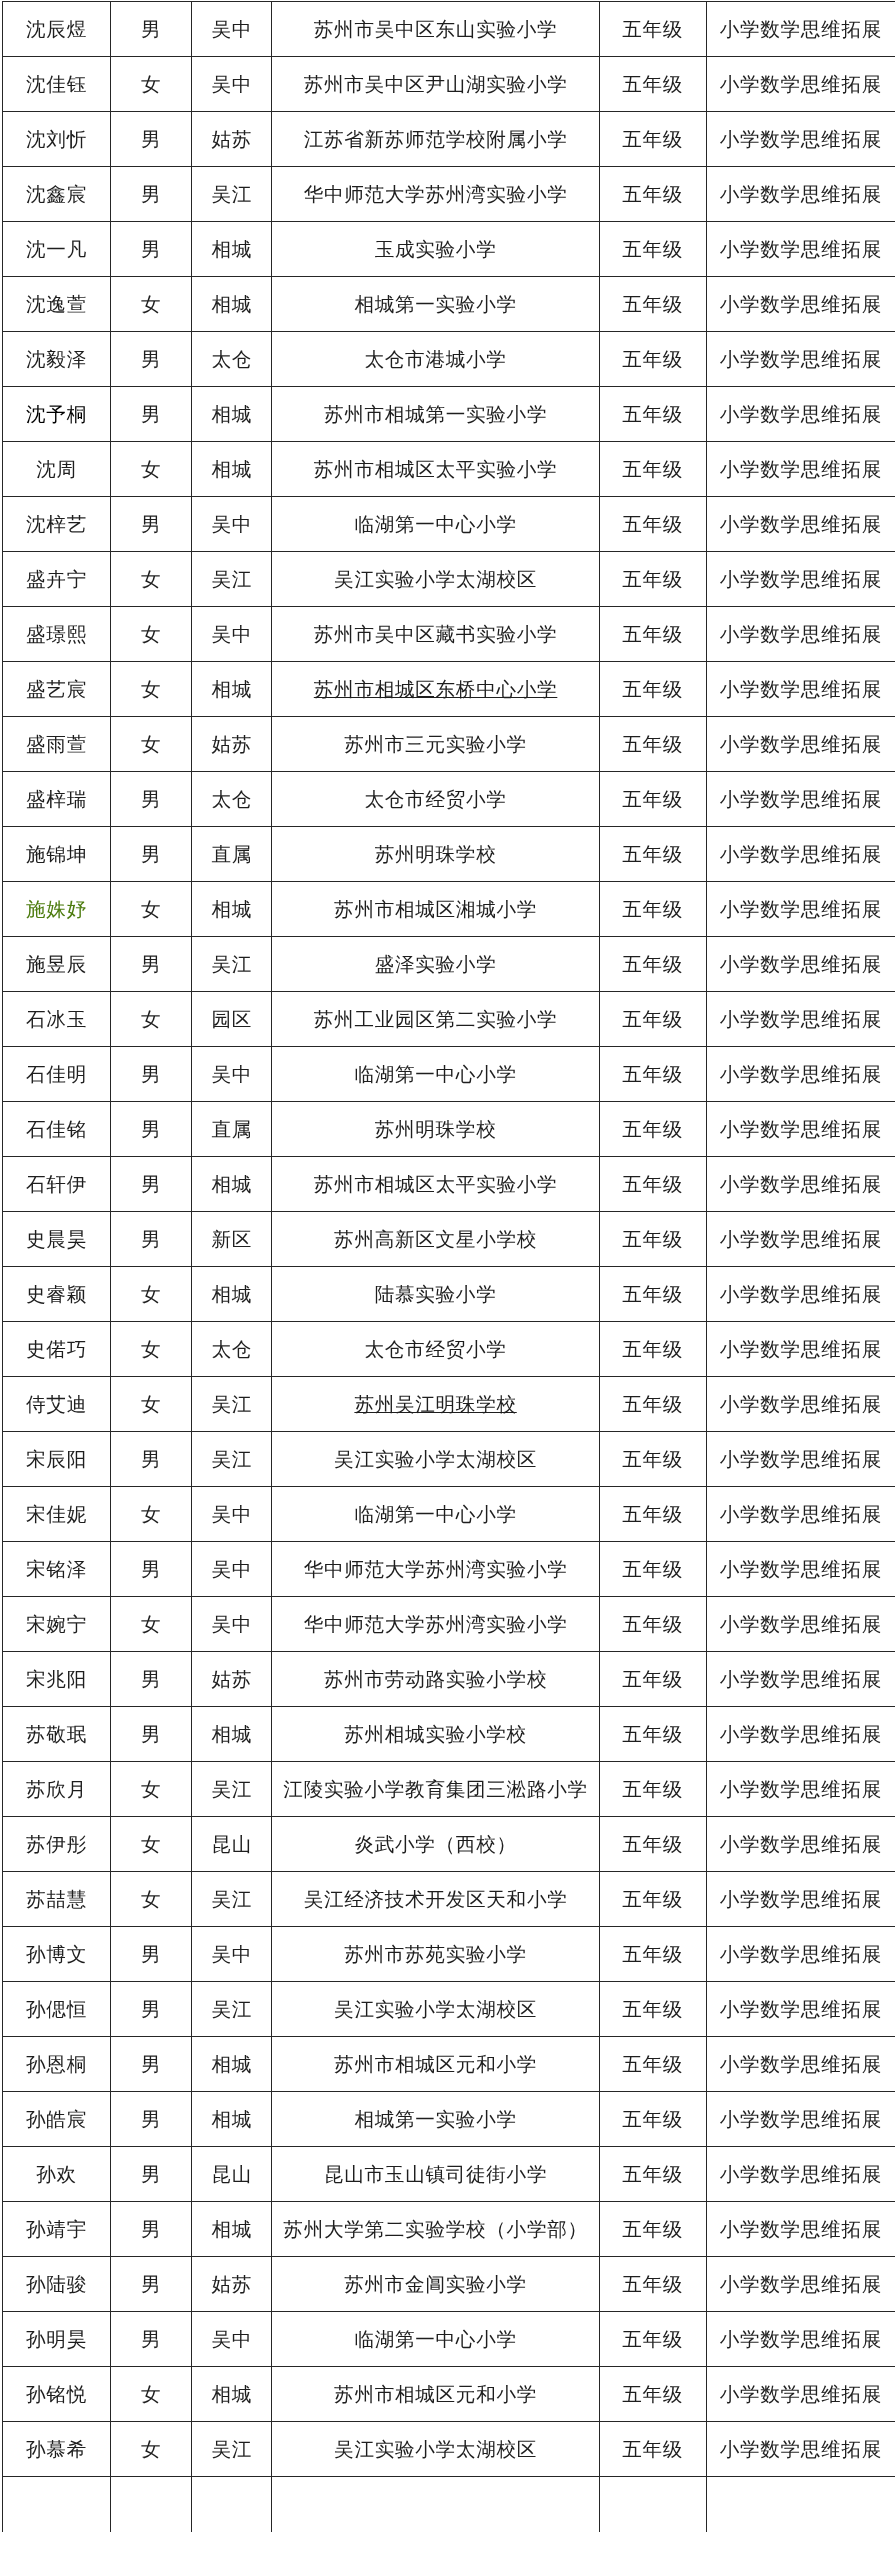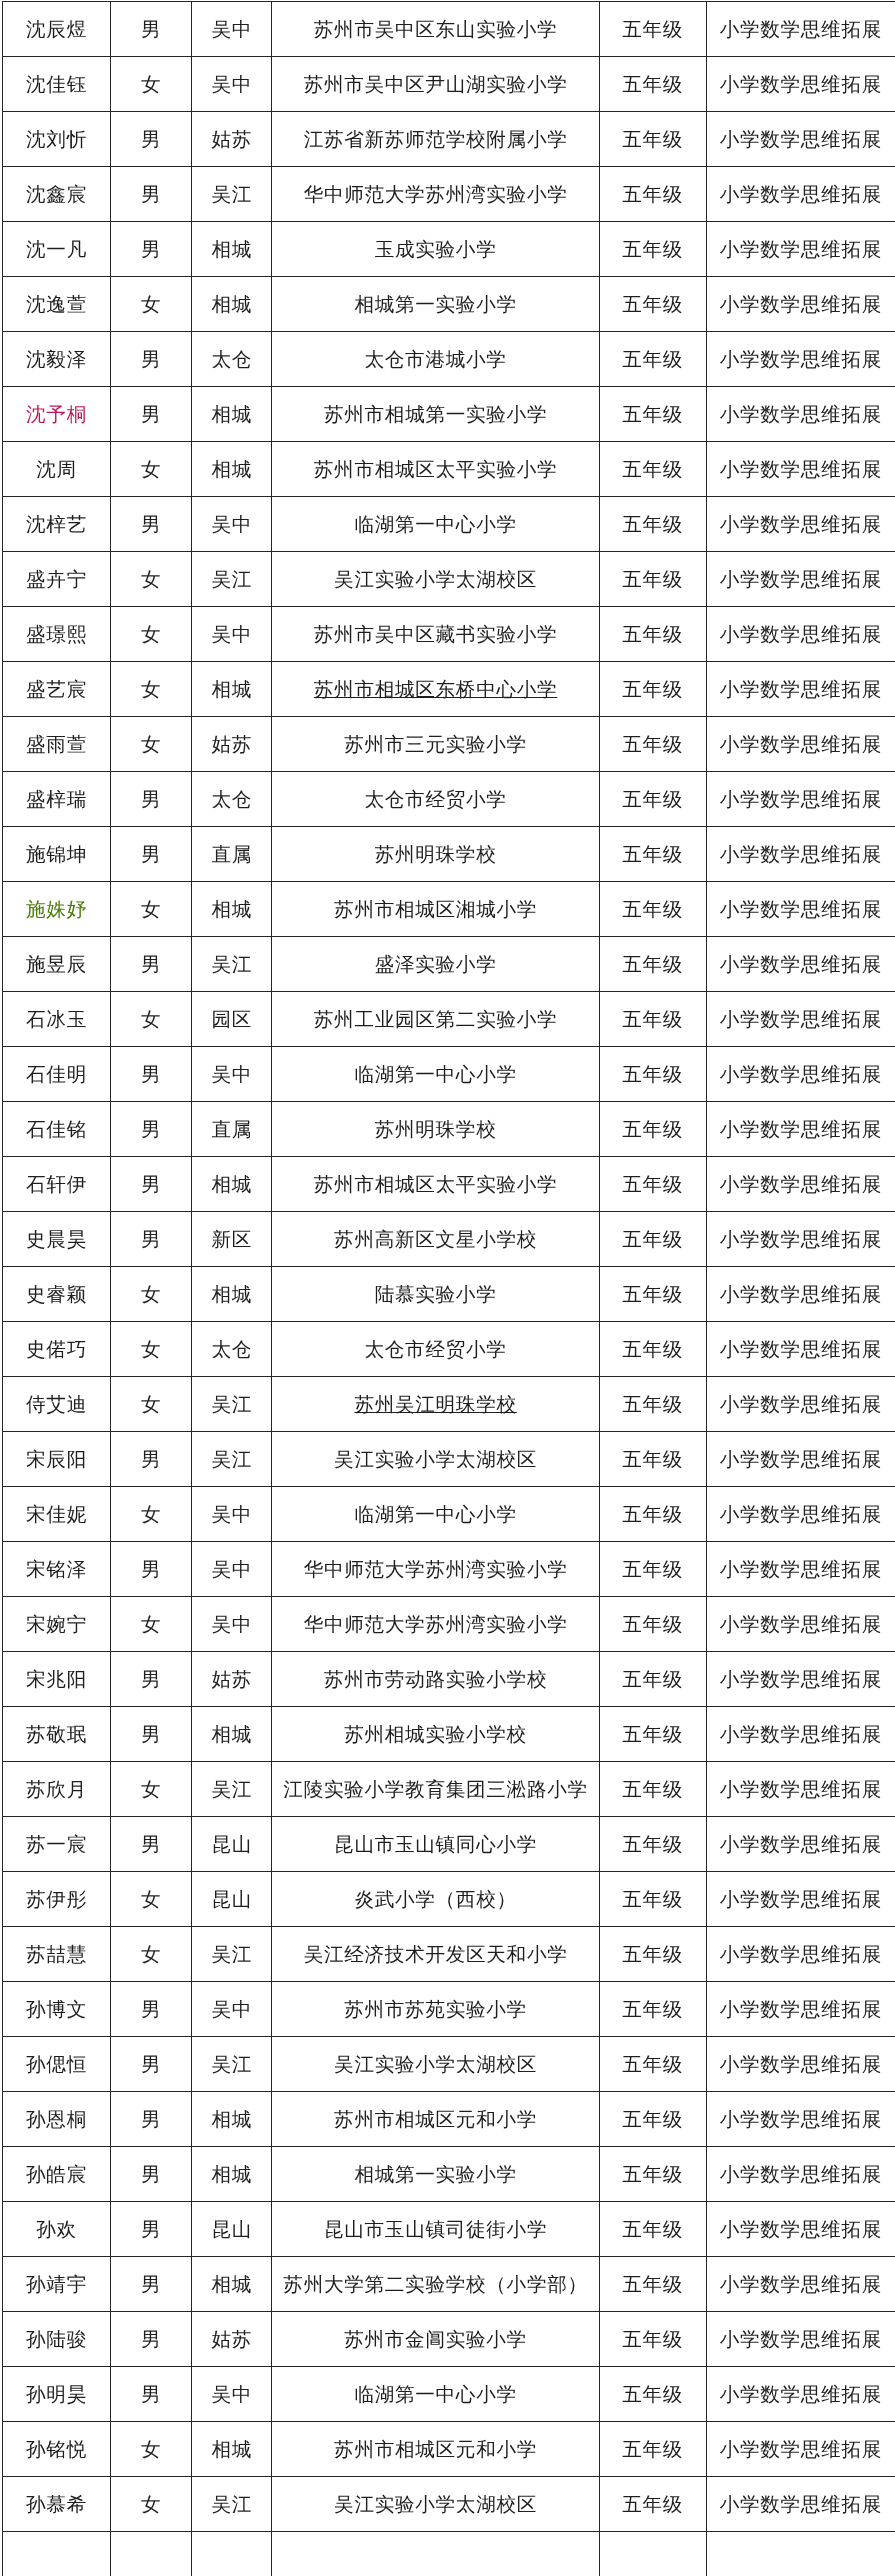--- a/index.html
+++ b/index.html
@@ -103,21 +103,21 @@
       </tr>
       <tr>
         <td style="border-color: rgb(38, 38, 38); color: rgb(30, 30, 30);">沈毅泽</td>
         <td style="border-color: rgb(38, 38, 38); color: rgb(30, 30, 30);">男</td>
         <td style="border-color: rgb(38, 38, 38); color: rgb(30, 30, 30);">太仓</td>
         <td style="border-color: rgb(38, 38, 38); color: rgb(30, 30, 30);">太仓市港城小学</td>
         <td style="border-color: rgb(38, 38, 38); color: rgb(30, 30, 30);">五年级</td>
         <td style="border-color: rgb(38, 38, 38); color: rgb(30, 30, 30);">小学数学思维拓展</td>
       </tr>
       <tr>
-        <td style="border-color: rgb(38, 38, 38); color: #be185d;">沈予桐</td>
+        <td style="border-color: rgb(38, 38, 38); color: #000000;">沈予桐</td>
         <td style="border-color: rgb(38, 38, 38); color: rgb(30, 30, 30);">男</td>
         <td style="border-color: rgb(38, 38, 38); color: rgb(30, 30, 30);">相城</td>
         <td style="border-color: rgb(38, 38, 38); color: rgb(30, 30, 30);">苏州市相城第一实验小学</td>
         <td style="border-color: rgb(38, 38, 38); color: rgb(30, 30, 30);">五年级</td>
         <td style="border-color: rgb(38, 38, 38); color: rgb(30, 30, 30);">小学数学思维拓展</td>
       </tr>
       <tr>
         <td style="border-color: rgb(38, 38, 38); color: rgb(30, 30, 30);">沈周</td>
         <td style="border-color: rgb(38, 38, 38); color: rgb(30, 30, 30);">女</td>
         <td style="border-color: rgb(38, 38, 38); color: rgb(30, 30, 30);">相城</td>
@@ -307,28 +307,20 @@
         <td style="border-color: rgb(38, 38, 38); color: rgb(30, 30, 30);">相城</td>
         <td style="border-color: rgb(38, 38, 38); color: rgb(30, 30, 30);">苏州相城实验小学校</td>
         <td style="border-color: rgb(38, 38, 38); color: rgb(30, 30, 30);">五年级</td>
         <td style="border-color: rgb(38, 38, 38); color: rgb(30, 30, 30);">小学数学思维拓展</td>
       </tr>
       <tr>
         <td style="border-color: rgb(38, 38, 38); color: rgb(30, 30, 30);">苏欣月</td>
         <td style="border-color: rgb(38, 38, 38); color: rgb(30, 30, 30);">女</td>
         <td style="border-color: rgb(38, 38, 38); color: rgb(30, 30, 30);">吴江</td>
         <td style="border-color: rgb(38, 38, 38); color: rgb(30, 30, 30);">江陵实验小学教育集团三淞路小学</td>
-        <td style="border-color: rgb(38, 38, 38); color: rgb(30, 30, 30);">五年级</td>
-        <td style="border-color: rgb(38, 38, 38); color: rgb(30, 30, 30);">小学数学思维拓展</td>
-      </tr>
-      <tr>
-        <td style="border-color: rgb(38, 38, 38); color: rgb(30, 30, 30);">苏一宸</td>
-        <td style="border-color: rgb(38, 38, 38); color: rgb(30, 30, 30);">男</td>
-        <td style="border-color: rgb(38, 38, 38); color: rgb(30, 30, 30);">昆山</td>
-        <td style="border-color: rgb(38, 38, 38); color: rgb(30, 30, 30);">昆山市玉山镇同心小学</td>
         <td style="border-color: rgb(38, 38, 38); color: rgb(30, 30, 30);">五年级</td>
         <td style="border-color: rgb(38, 38, 38); color: rgb(30, 30, 30);">小学数学思维拓展</td>
       </tr>
       <tr>
         <td style="border-color: rgb(38, 38, 38); color: rgb(30, 30, 30); font-family: Liberation Mono, monospace;">苏伊彤</td>
         <td style="border-color: rgb(38, 38, 38); color: rgb(30, 30, 30);">女</td>
         <td style="border-color: rgb(38, 38, 38); color: rgb(30, 30, 30);">昆山</td>
         <td style="border-color: rgb(38, 38, 38); color: rgb(30, 30, 30);">炎武小学（西校）</td>
         <td style="border-color: rgb(38, 38, 38); color: rgb(30, 30, 30);">五年级</td>
         <td style="border-color: rgb(38, 38, 38); color: rgb(30, 30, 30);">小学数学思维拓展</td>

